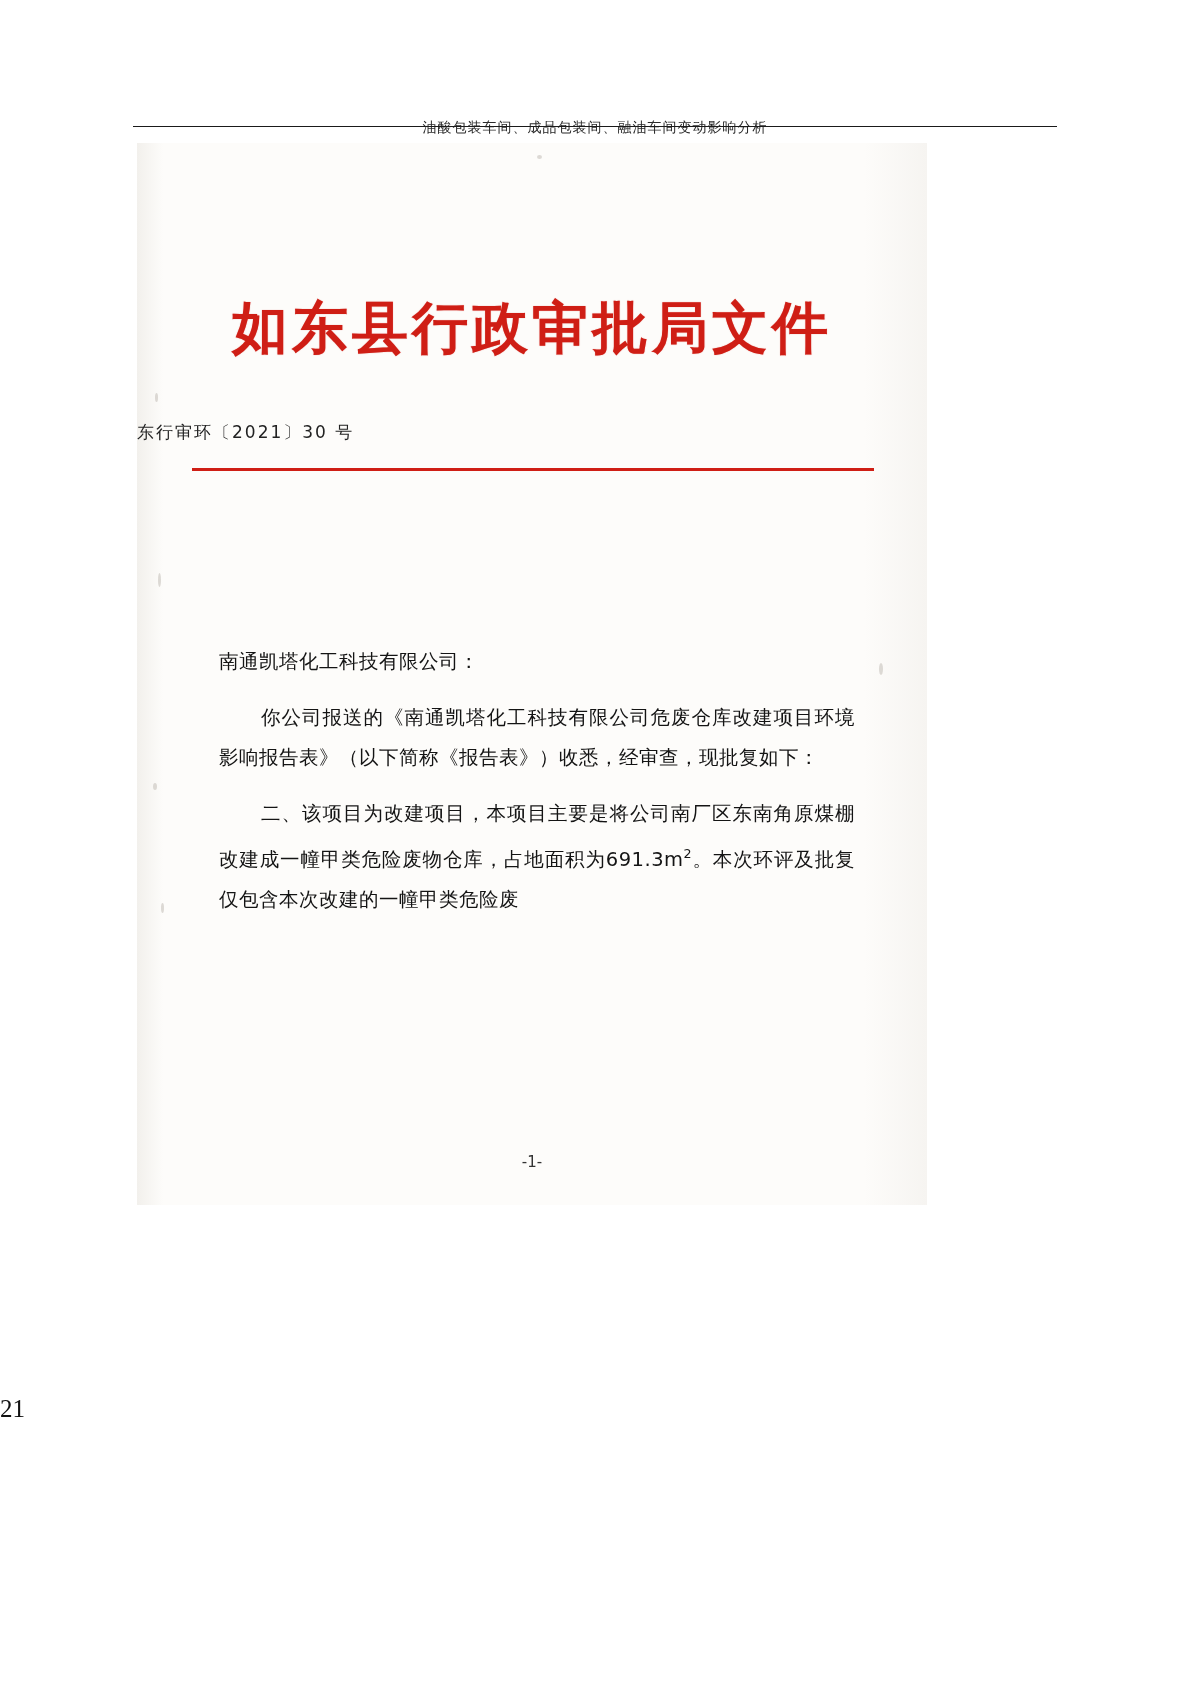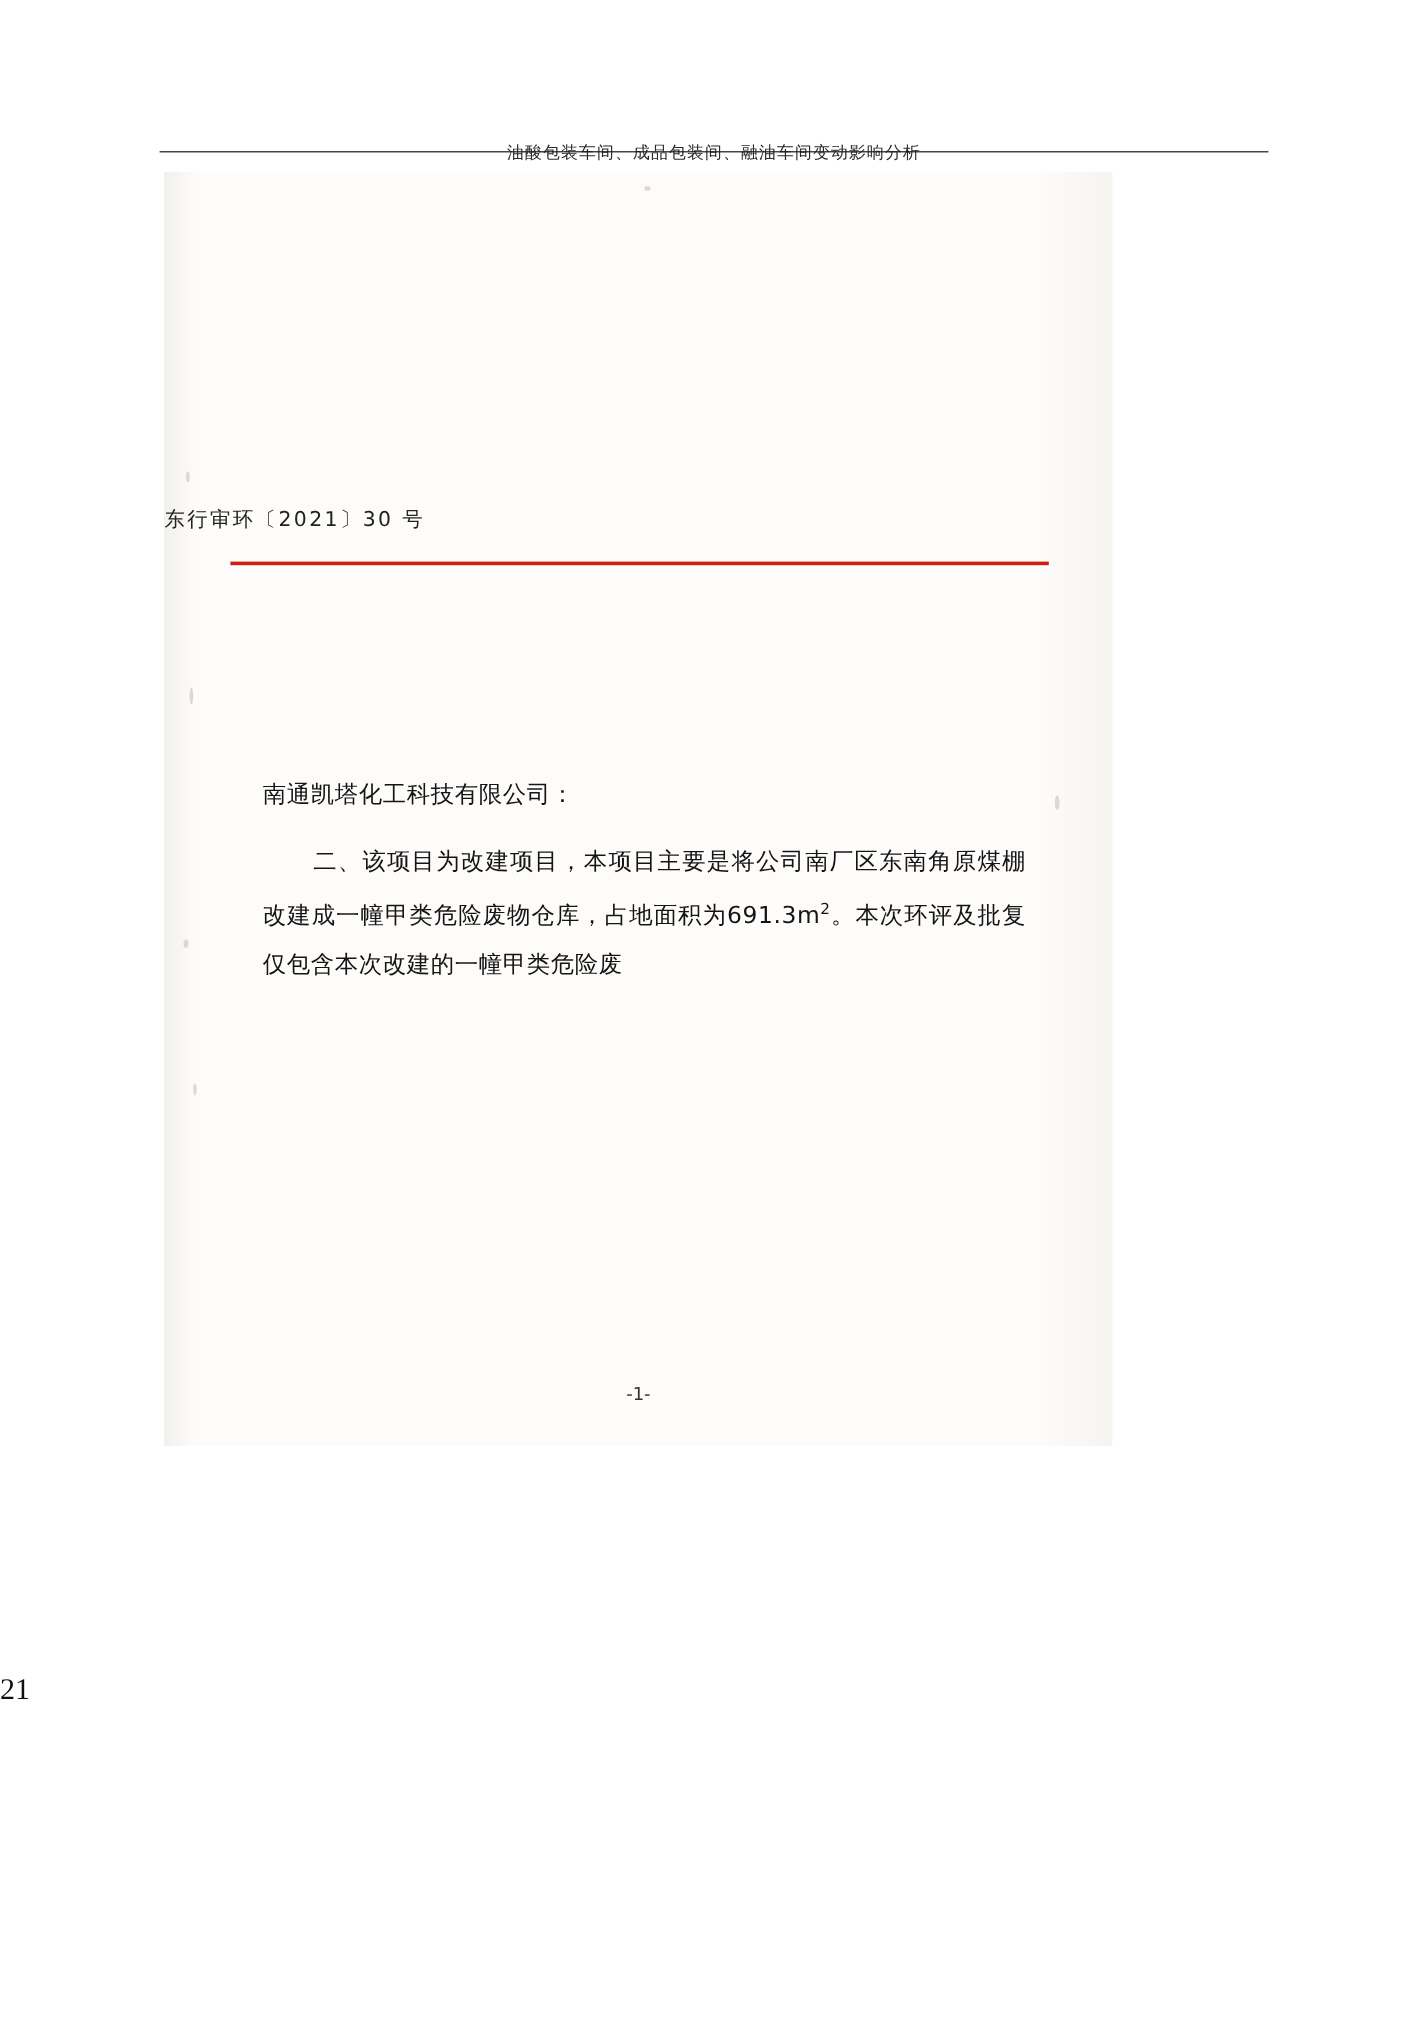--- a/index.html
+++ b/index.html
@@ -167,28 +167,30 @@
 <div class="scan">
   <div class="scan-inner">
 
     <div class="speck" style="left:18px; top:250px; width:3px; height:9px;"></div>
     <div class="speck" style="left:21px; top:430px; width:3px; height:14px;"></div>
     <div class="speck" style="left:16px; top:640px; width:4px; height:7px;"></div>
     <div class="speck" style="left:24px; top:760px; width:3px; height:10px;"></div>
     <div class="speck" style="left:400px; top:12px; width:5px; height:4px;"></div>
     <div class="speck" style="left:742px; top:520px; width:4px; height:12px;"></div>
 
+    <div class="doc-title">如东县行政审批局文件</div>
     <div class="doc-number">东行审环〔2021〕30 号</div>
     <div class="red-rule"></div>
 
     <div class="subject">
     </div>
 
     <div class="body-block">
       <p>南通凯塔化工科技有限公司：</p>
+      <p class="indent2">你公司报送的《南通凯塔化工科技有限公司危废仓库改建项目环境影响报告表》（以下简称《报告表》）收悉，经审查，现批复如下：</p>
       <p class="indent2"><span>二、该项目为改建项目，本项目主要是将公司南厂区东南角原煤棚改建成一幢甲类危险废物仓库，占地面积为</span><span>691.3m</span><sup class="sup">2</sup><span>。本次环评及批复仅包含本次改建的一幢甲类危险废</span></p>
     </div>
 
     <div class="page-num-doc">-1-</div>
   </div>
 </div>
 
 <div class="footer-page">21</div>
 
 </body></html>

